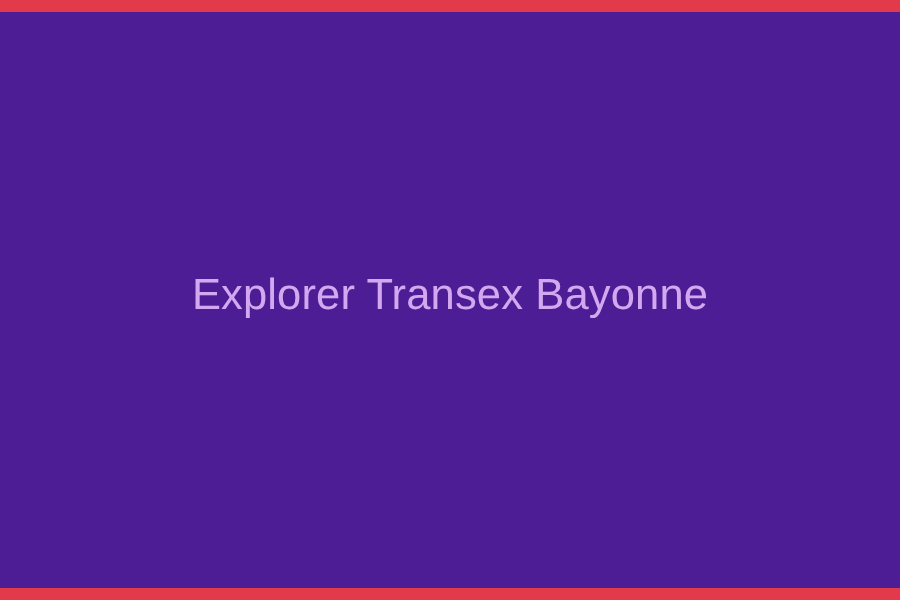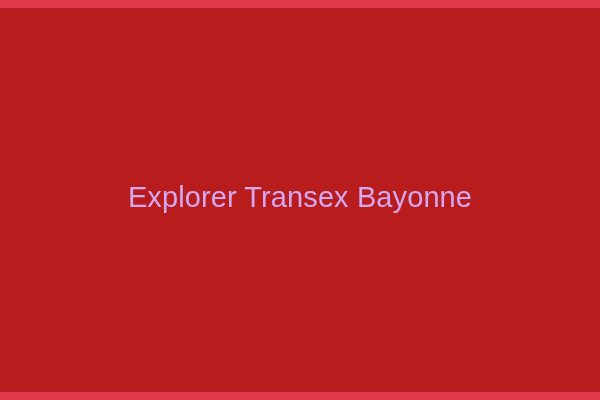--- a/index.html
+++ b/index.html
@@ -14,21 +14,21 @@
     overflow: hidden;
     background: #120028;
     font-family: "Liberation Sans", sans-serif;
   }
 
   .placeholder-card {
     position: relative;
     box-sizing: border-box;
     width: 600px;
     height: 400px;
-    background-color: #b91c1c;
+    background-color: #4c1d95;
     display: flex;
     align-items: center;
     justify-content: center;
   }
 
   .accent-bar {
     position: absolute;
     left: 0;
     width: 600px;
     height: 8px;

